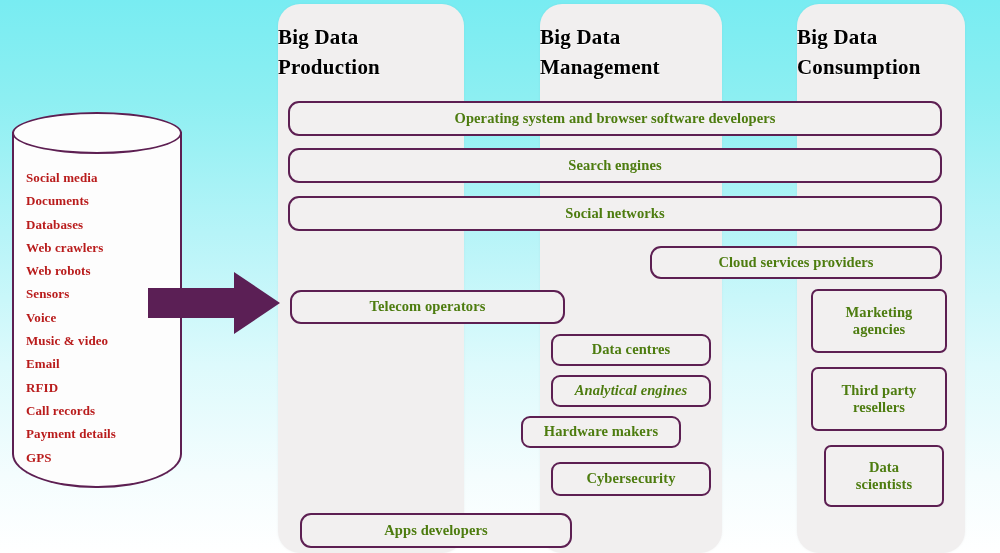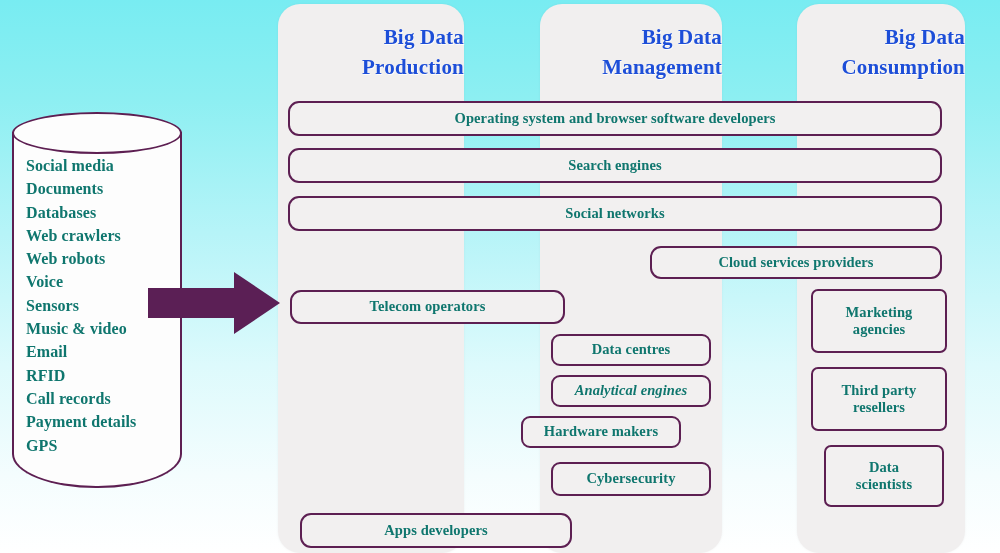--- a/index.html
+++ b/index.html
@@ -24,22 +24,22 @@
     position: absolute;
     background: #f1efef;
     border-radius: 22px;
     box-shadow: 0 0 3px rgba(0,0,0,0.05);
   }
   .col-panel .col-title {
     position: absolute;
     left: 0;
     right: 0;
     top: 18px;
-    text-align: right;
-    color: #1d4ed8;
+    text-align: left;
+    color: #000000;
     font-size: 21px;
     font-weight: bold;
     line-height: 1.45;
     letter-spacing: 0.2px;
     text-shadow: 0.7px 0.7px 0 rgba(255,255,255,0.85);
   }
 
   #col-production { left: 278px; top: 4px; width: 186px; height: 549px; }
   #col-management { left: 540px; top: 4px; width: 182px; height: 549px; }
   #col-consumption { left: 797px; top: 4px; width: 168px; height: 549px; }
@@ -47,21 +47,21 @@
   
   .node {
     position: absolute;
     background: #f2f0f0;
     border: 2.2px solid #5d1f52;
     border-radius: 9px;
     display: flex;
     align-items: center;
     justify-content: center;
     text-align: center;
-    color: #0f766e;
+    color: #4d7c0f;
     font-size: 14.5px;
     font-weight: bold;
     letter-spacing: 0.1px;
     line-height: 1.18;
     box-sizing: border-box;
     padding: 0 6px;
   }
   .node.wide { border-radius: 11px; }
   .node.tall { border-radius: 7px; }
 
@@ -111,24 +111,24 @@
     width: 170px;
     height: 42px;
     background: #fdfdfd;
     border: 2.4px solid #5d1f52;
     border-radius: 50%;
     box-sizing: border-box;
   }
   #cyl-list {
     position: absolute;
     left: 14px;
-    top: 42px;
+    top: 54px;
     width: 150px;
-    color: #0f766e;
-    font-size: 16px;
+    color: #b91c1c;
+    font-size: 13px;
     font-weight: bold;
     line-height: 23.3px;
     letter-spacing: 0.1px;
   }
   #cyl-list div { white-space: nowrap; }
 
   
   #arrow {
     position: absolute;
     left: 148px;
@@ -165,22 +165,22 @@
 
   <div id="cylinder">
     <div id="cyl-body"></div>
     <div id="cyl-top"></div>
     <div id="cyl-list">
       <div>Social media</div>
       <div>Documents</div>
       <div>Databases</div>
       <div>Web crawlers</div>
       <div>Web robots</div>
+      <div>Sensors</div>
       <div>Voice</div>
-      <div>Sensors</div>
       <div>Music &amp; video</div>
       <div>Email</div>
       <div>RFID</div>
       <div>Call records</div>
       <div>Payment details</div>
       <div>GPS</div>
     </div>
   </div>
 
   <svg id="arrow" viewBox="0 0 132 62">

